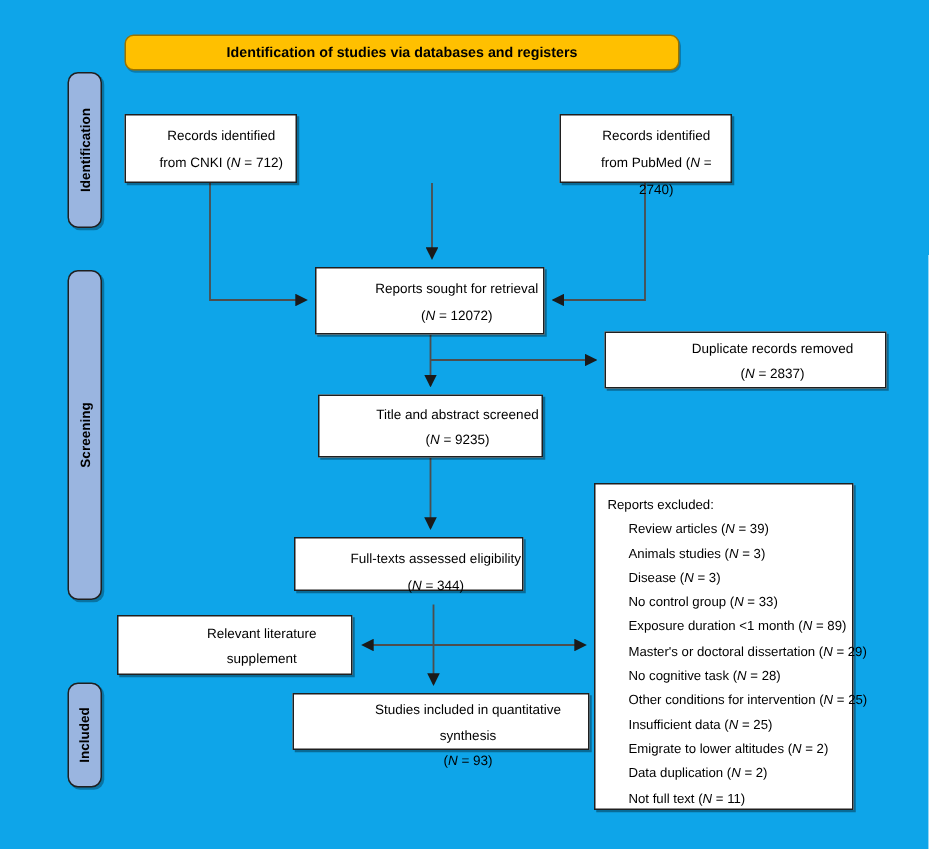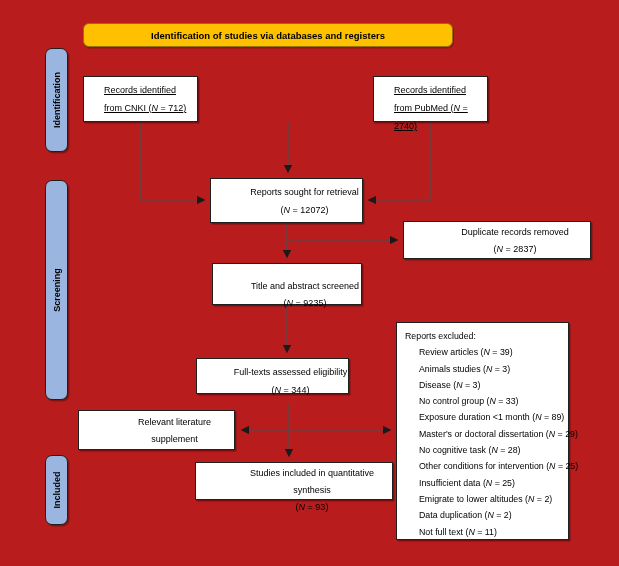--- a/index.html
+++ b/index.html
@@ -2,49 +2,49 @@
 <html style="--banner-fill: #FFC000; --banner-border: #997300; --stage-fill: #9AB5E0; --box-border: #1F1F1F; --line: #4D4D4D;"><head>
 <meta charset="utf-8">
 <style>
   :root{
     --banner-fill:#FFC000; --banner-border:#997300;
     --stage-fill:#9AB5E0; --stage-border:#1F1F1F;
     --box-border:#1F1F1F; --line:#4D4D4D;
   }
   html,body{margin:0;padding:0;background:#fff;}
   body{font-family:"Liberation Sans","DejaVu Sans",sans-serif;color:#000;}
-  #canvas{position:relative;width:619px;height:566px;background:#b91c1c;overflow:hidden;}
+  #canvas{position:relative;width:619px;height:566px;background:#0ea5e9;overflow:hidden;}
   .connectors{position:absolute;left:0;top:0;z-index:1;}
   .connectors polyline,.connectors line{fill:none;stroke:var(--line);stroke-width:1.2;}
   .banner{position:absolute;left:83px;top:23px;width:368px;height:22px;z-index:2;
     background:var(--banner-fill);border:1px solid var(--banner-border);border-radius:6px;
     display:flex;align-items:center;justify-content:center;
     font-weight:bold;font-size:9.5px;box-shadow:1px 1.5px 0 rgba(0,0,0,0.25);}
   .stage{position:absolute;left:45px;width:23px;z-index:2;
     background:var(--stage-fill);border:1.3px solid var(--stage-border);border-radius:7px;
     display:flex;align-items:center;justify-content:center;
     box-shadow:1.5px 1.5px 0 rgba(0,0,0,0.3);box-sizing:border-box;}
   .stage span{transform:rotate(-90deg);white-space:nowrap;font-weight:bold;font-size:9px;}
   #stage-identification{top:48px;height:104px;}
   #stage-screening{top:180px;height:220px;}
   #stage-included{top:455px;height:70px;}
   .wbox{position:absolute;z-index:2;background:#fff;border:1.3px solid var(--box-border);
     box-sizing:border-box;font-size:9px;box-shadow:1.5px 1.5px 0 rgba(0,0,0,0.35);}
-  .tbox{padding:4px 6px 0 20px;line-height:18px;text-align:left;text-decoration:underline;}
+  .tbox{padding:4px 6px 0 20px;line-height:18px;text-align:center;}
   .cbox{text-align:center;padding-left:36px;}
   .cbox .l1{margin-top:4px;line-height:19px;}
   .cbox .l2{line-height:17px;}
   #box-cnki{left:83px;top:76px;width:115px;height:46px;}
   #box-wos{left:223px;top:76px;width:130px;height:46px;}
   #box-pubmed{left:373px;top:76px;width:115px;height:46px;}
   #box-retrieval{left:210px;top:178px;width:153px;height:45px;}
   #box-duplicates{left:403px;top:221px;width:188px;height:38px;}
   #box-duplicates .l1{margin-top:2px;line-height:17px;}
   #box-screened{left:212px;top:263px;width:150px;height:42px;}
-  #box-screened .l1{margin-top:13px;line-height:18px;}
+  #box-screened .l1{margin-top:3px;line-height:18px;}
   #box-fulltext{left:196px;top:358px;width:153px;height:36px;}
   #box-supplement{left:78px;top:410px;width:157px;height:40px;}
   #box-supplement .l1{margin-top:3px;line-height:17px;}
   #box-included{left:195px;top:462px;width:198px;height:38px;}
   #box-included .l1{margin-top:2px;line-height:17px;}
   #box-excluded{left:396px;top:322px;width:173px;height:218px;padding:5px 4px 0 8px;
     font-size:8.8px;line-height:16.3px;}
   .exc-item{margin-left:14px;white-space:nowrap;}
   .n{font-style:italic;}
 </style>

